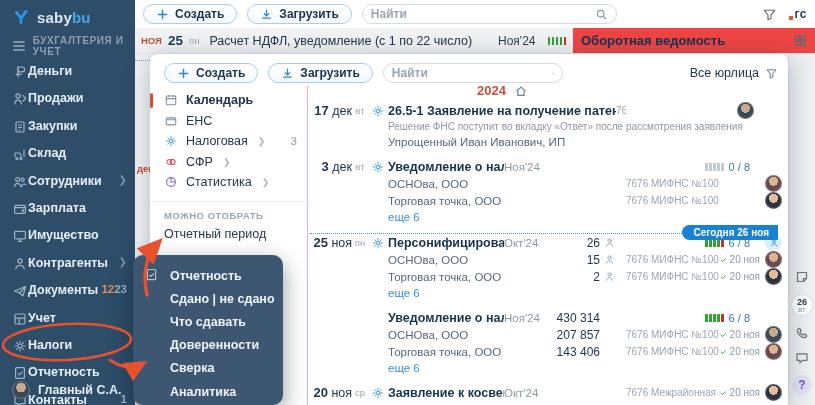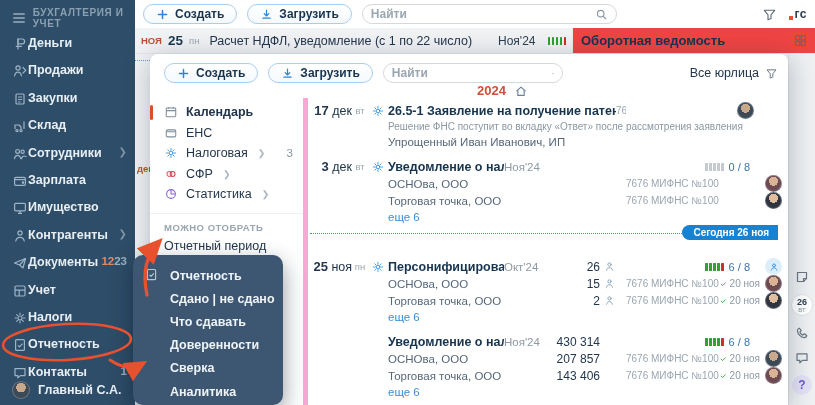--- a/index.html
+++ b/index.html
@@ -76,21 +76,21 @@
   
   .modal { position:absolute; left:150px; top:54px; width:638px; height:351px; background:#fff; border-radius:8px 8px 0 0; box-shadow:0 4px 26px rgba(20,40,60,.3); z-index:10; overflow:hidden; }
   .m-head { display:flex; align-items:center; gap:10px; padding:9px 10px 4px 14px; }
   .m-filter { margin-left:auto; display:flex; align-items:center; gap:6px; cursor:pointer; }
   .m-filter span { font-size:12.5px; color:#22364d; }
   .m-filter .ficon { width:13px; height:13px; color:#6a7682; }
   .m-year { position:absolute; left:327px; top:29px; display:flex; align-items:center; gap:8px; }
   .m-year b { color:#cf4f38; font-size:13px; cursor:pointer; }
   .m-year .hicon { width:14px; height:14px; color:#6a8097; cursor:pointer; }
 
-  .m-nav { position:absolute; left:0; top:44px; width:158px; bottom:0; border-right:5px solid #f9a8d4; padding-top:4px; }
+  .m-nav { position:absolute; left:0; top:32px; width:158px; bottom:0; border-right:1px solid #f9a8d4; padding-top:4px; }
   .nav-item { position:relative; display:flex; align-items:center; gap:8px; height:20.5px; padding:0 10px 0 14px; font-size:12.5px; color:#22364d; cursor:pointer; }
   .nav-item.active { font-weight:700; }
   .nav-item.active::before { content:""; position:absolute; left:0; top:3px; bottom:3px; width:3px; background:#d94f2e; border-radius:2px; }
   .nav-item .nicon { width:14px; height:14px; flex:0 0 14px; color:#7d8e9d; }
   .nav-item .nchev { color:#aab6c0; font-size:9px; margin-left:2px; }
   .nav-item .ncount { margin-left:auto; color:#8a97a2; font-size:11.5px; }
   .nav-sep { margin:8px 0 6px 0; border-top:1px solid #eef0f2; }
   .nav-cap { padding:2px 14px; font-size:9.5px; letter-spacing:.5px; color:#9aa6b1; font-weight:700; }
   .nav-link { padding:4px 14px; font-size:12.5px; color:#22364d; cursor:pointer; }
 
@@ -106,35 +106,42 @@
   .lrow .pplicon { width:13px; height:13px; color:#8ba0b3; margin-left:3px; }
   .lrow .insp { font-size:10px; color:#9aa6b1; white-space:nowrap; overflow:hidden; }
   .lrow .chk { display:flex; align-items:center; gap:3px; font-size:10px; color:#8d99a4; white-space:nowrap; }
   .lrow .chk svg { width:10px; height:10px; color:#2fa32f; }
   .lrow .avc { display:flex; justify-content:flex-end; padding-right:6px; }
   .lrow .note { grid-column:4 / 11; font-size:10px; color:#8b97a2; white-space:nowrap; overflow:hidden; }
   .lrow .org { grid-column:4 / 6; font-size:11.5px; color:#55677a; white-space:nowrap; overflow:hidden; }
   .lrow .more { grid-column:4 / 6; font-size:11.5px; color:#3a8ed6; cursor:pointer; }
   .lrow .prog { grid-column:9 / 11; display:flex; align-items:center; justify-content:flex-end; gap:5px; padding-right:10px; font-size:11px; color:#3a74ad; }
   .entry { margin-bottom:9px; }
-  .sep-today { position:relative; margin:4px 10px 24px 0; border-top:1px dotted #4a90d9; }
+  .sep-today { position:relative; margin:4px 10px 0 0; border-top:1px dotted #4a90d9; }
   .today-badge { position:absolute; right:0; top:-9px; background:#1781d2; color:#fff; font-size:10px; font-weight:600; padding:2px 9px 2px 11px; border-radius:9px 0 0 9px; }
 
   
   .dropdown { position:absolute; left:133px; top:255px; width:150px; height:150px; background:#3d5671; border-radius:10px; box-shadow:0 8px 22px rgba(10,25,40,.45); z-index:20; padding:9px 0 0 0; }
   .dd-item { position:relative; height:23.2px; display:flex; align-items:center; padding-left:37px; color:#eef3f7; font-size:12.5px; font-weight:600; cursor:pointer; }
   .dd-item .dicon2 { position:absolute; left:11px; top:3px; width:15px; height:15px; color:#b9c8d5; }
 
   
   .annot { position:absolute; inset:0; z-index:50; pointer-events:none; }
 </style>
 </head>
 <body>
 
 <aside class="sidebar">
+  <div class="logo-row">
+    <svg width="18" height="18" viewBox="0 0 16 16" fill="none" stroke="#2f93e8" stroke-width="2.6" stroke-linecap="round">
+        <path d="M4 4l4 5"></path>
+        <path d="M12.5 3L8 9v4"></path>
+      </svg>
+    <span class="logo-word"><span>saby</span><span class="bu">bu</span></span>
+  </div>
   <div class="applabel-row">
     <span class="burger">
         <span></span>
         <span></span>
         <span></span>
       </span>
     <span class="applabel">БУХГАЛТЕРИЯ И УЧЕТ</span>
   </div>
   <nav class="side-items">
     <div class="side-item">

